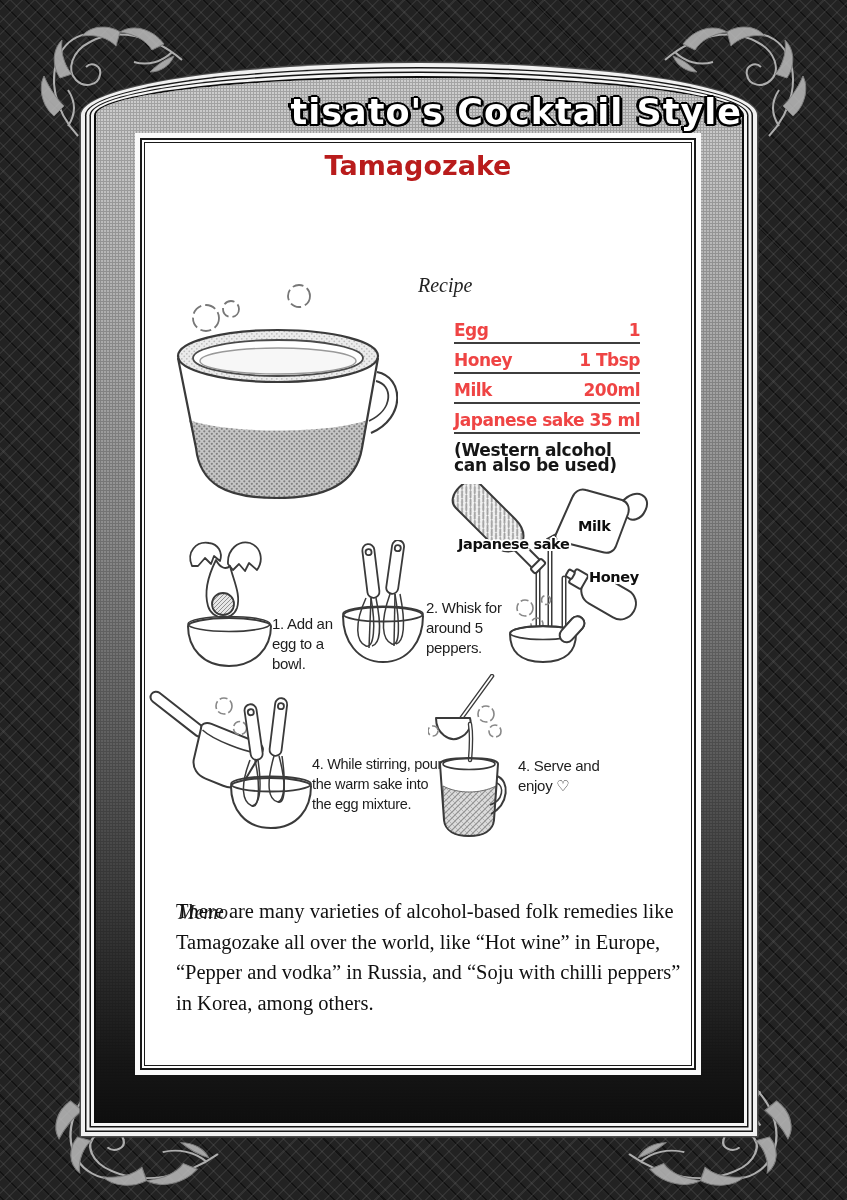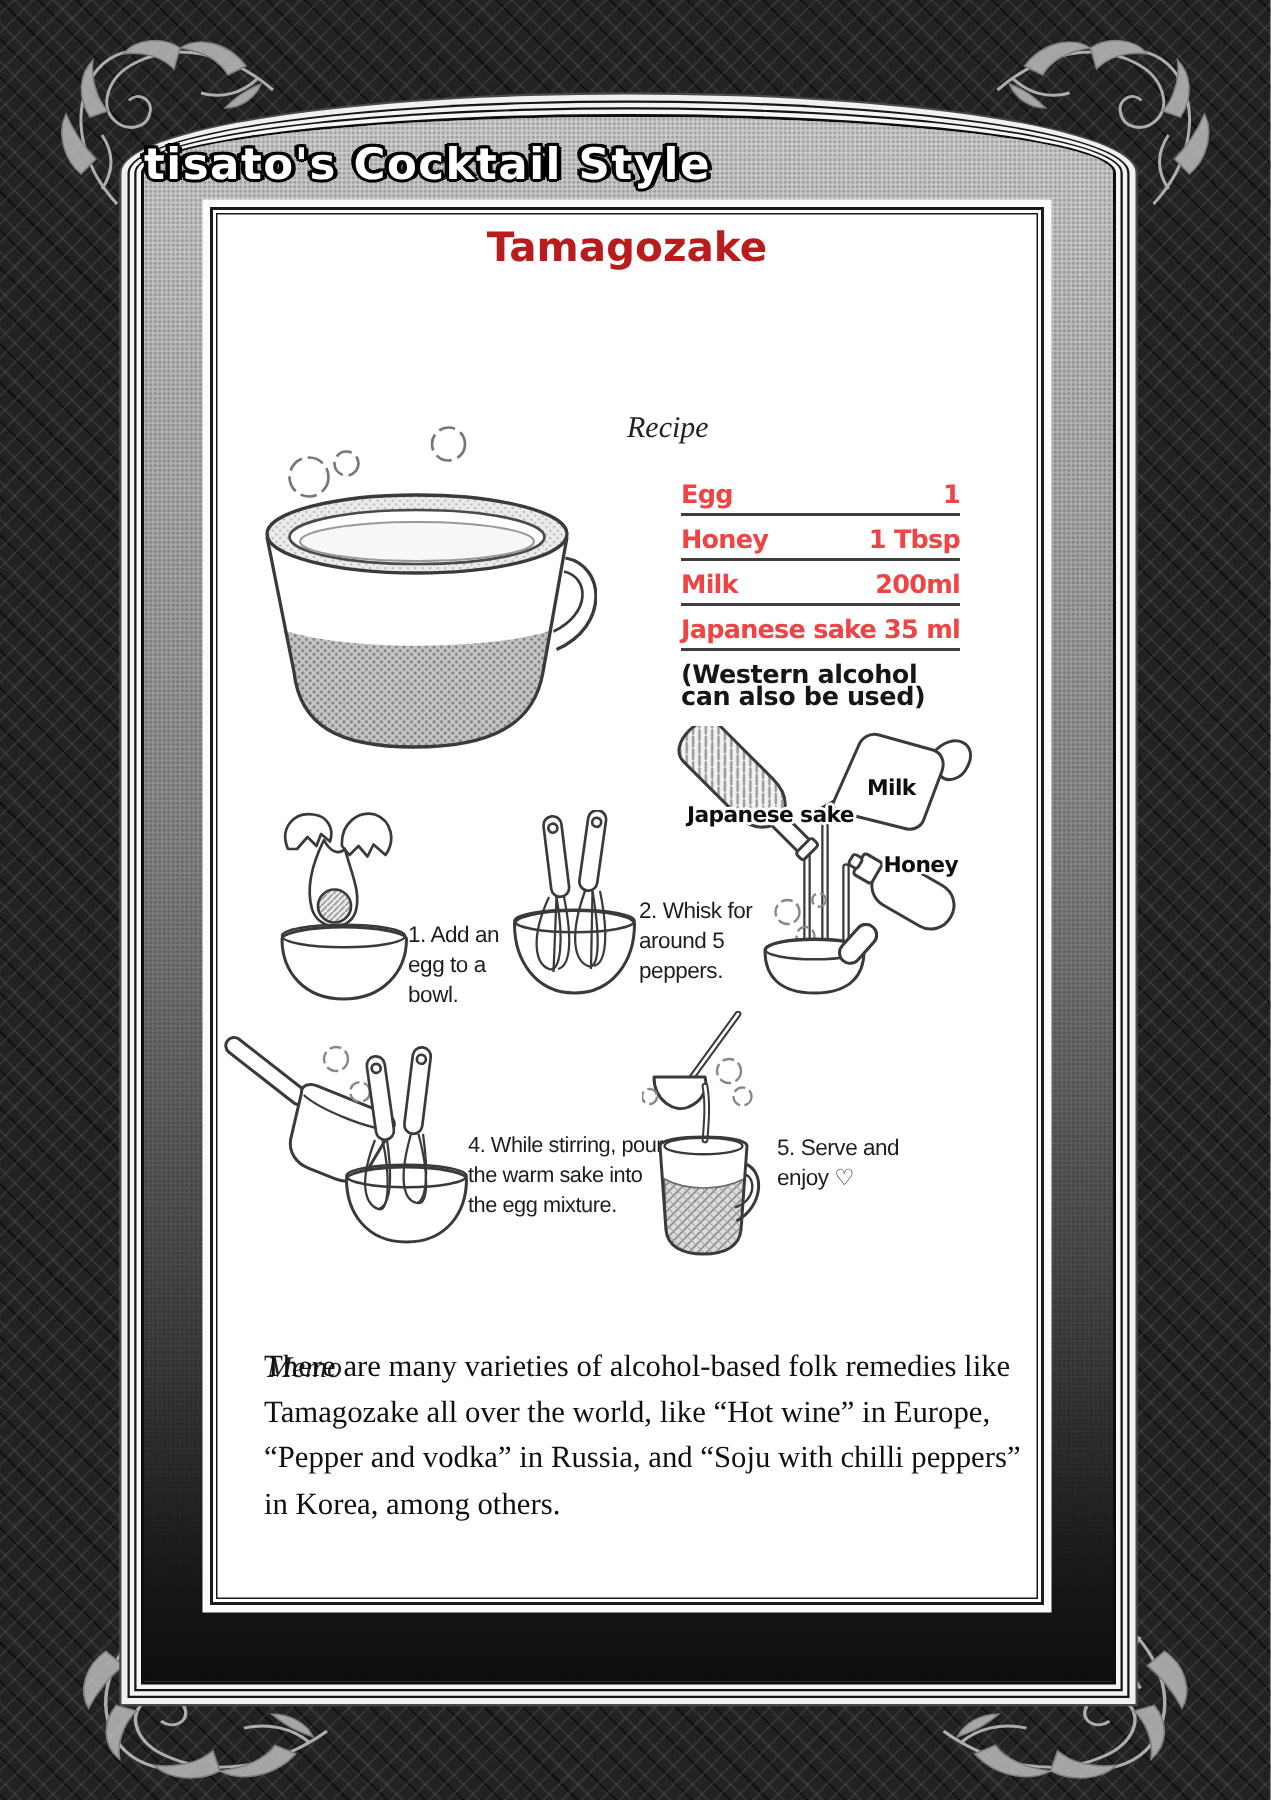--- a/index.html
+++ b/index.html
@@ -30,22 +30,22 @@
       0 0 0 11px #171717,
       0 0 0 15px #f1f1f1,
       0 0 0 16.5px #4a4a4a;
   }
   .frame::before{
     content:"";position:absolute;inset:0;border-radius:inherit;pointer-events:none;
     background-image:radial-gradient(rgba(15,15,15,.22) 1px, transparent 1.3px);
     background-size:3px 3px;
   }
   .header-title{
-    position:absolute;top:14px;left:0;right:0;text-align:left;
-    color:#ffffff;font-weight:bold;font-size:29px;letter-spacing:1px;
+    position:absolute;top:14px;left:0;right:0;text-align:right;
+    color:#ffffff;font-weight:bold;font-size:35px;letter-spacing:1px;
     text-shadow:2px 0 0 #000,-2px 0 0 #000,0 2px 0 #000,0 -2px 0 #000,
       1.5px 1.5px 0 #000,-1.5px -1.5px 0 #000,1.5px -1.5px 0 #000,-1.5px 1.5px 0 #000,
       3px 1px 0 #000,-3px -1px 0 #000;
   }
   .page{
     position:absolute;left:44px;top:60px;width:552px;height:928px;
     background:#ffffff;border:2px solid #1a1a1a;box-shadow:0 0 0 5px #fbfbfb;
   }
   .page::after{content:"";position:absolute;inset:2px;border:1.5px solid #1a1a1a;pointer-events:none;}
 
@@ -377,20 +377,20 @@
         <circle cx="58" cy="40" r="8"></circle>
         <circle cx="67" cy="57" r="6"></circle>
       </g>
       <path d="M15,112 L16,146 C17,157 27,162 41,162 C55,162 65,157 66,146 L68,112 C52,120 30,120 15,112 Z" fill="url(#cupHatch)" stroke="#6a6a6a" stroke-width="1"></path>
       <path d="M12,90 C12,86 26,84 41,84 C56,84 70,86 70,90 L66,146 C65,157 55,162 41,162 C27,162 17,157 16,146 Z" fill="none" stroke="#3a3a3a" stroke-width="2"></path>
       <ellipse cx="41" cy="90" rx="26" ry="5.5" fill="none" stroke="#3a3a3a" stroke-width="1.6"></ellipse>
       <path d="M69,102 C82,107 81,130 63,140" fill="none" stroke="#3a3a3a" stroke-width="2"></path>
       <path d="M69,109 C76,112 76,126 62,131" fill="none" stroke="#3a3a3a" stroke-width="1.6"></path>
     </svg>
     <div class="step-text st5">
-      <div>5. Serve and</div>
+      <div>4. Serve and</div>
       <div>enjoy ♡</div>
     </div>
 
     <div class="serif-label lbl-memo">Memo</div>
     <div class="memo-text">There are many varieties of alcohol-based folk remedies like Tamagozake all over the world, like “Hot wine” in Europe, “Pepper and vodka” in Russia, and “Soju with chilli peppers” in Korea, among others.</div>
   </div>
 </div>
 
 </body></html>

